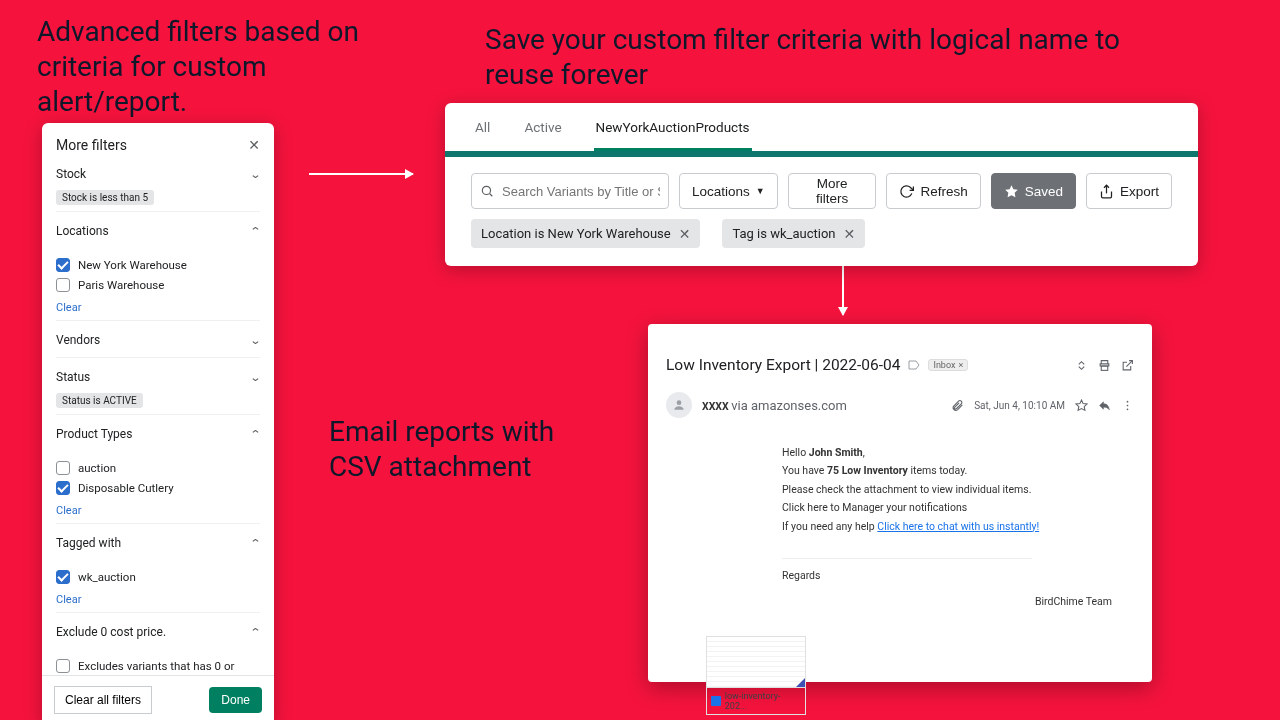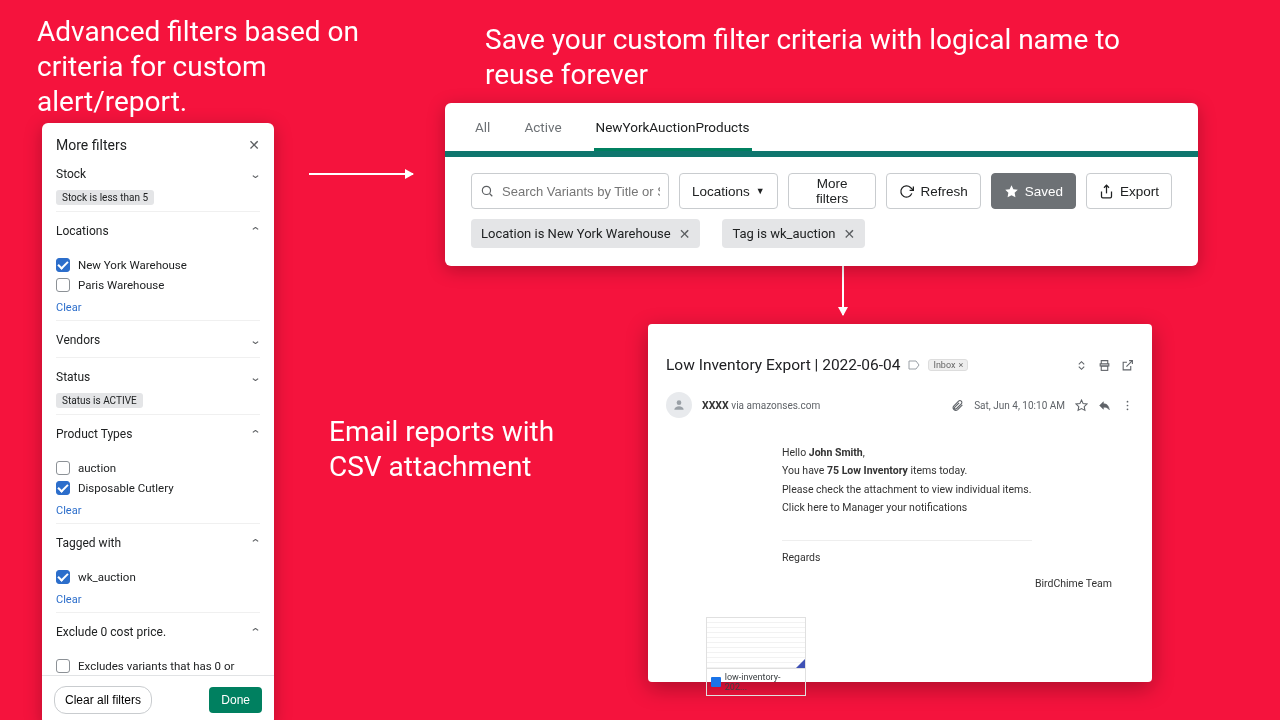--- a/index.html
+++ b/index.html
@@ -5,21 +5,21 @@
   * { box-sizing: border-box; margin: 0; padding: 0; }
   body {
     font-family: -apple-system, BlinkMacSystemFont, 'Segoe UI', Roboto, Helvetica, Arial, sans-serif;
     background: #f5133d;
     width: 1280px;
     height: 720px;
     overflow: hidden;
     position: relative;
     color: #202223;
   }
-  .anno { position: absolute; color: #ffffff; line-height: 1.25; }
+  .anno { position: absolute; color: #0f172a; line-height: 1.25; }
   .anno-1 { left: 37px; top: 14px; font-size: 28px; max-width: 330px; }
   .anno-2 { left: 485px; top: 22px; font-size: 28px; max-width: 680px; }
   .anno-3 { left: 329px; top: 414px; font-size: 28px; max-width: 280px; }
 
   
   .arrow-right { position:absolute; left:309px; top:173px; width:104px; height:2px; background:#fff; }
   .arrow-right::after { content:""; position:absolute; right:-1px; top:-4px; border-left:9px solid #fff; border-top:5px solid transparent; border-bottom:5px solid transparent; }
   .arrow-down { position:absolute; left:842px; top:242px; width:2px; height:73px; background:#fff; }
   .arrow-down::after { content:""; position:absolute; left:-4px; bottom:-1px; border-top:9px solid #fff; border-left:5px solid transparent; border-right:5px solid transparent; }
 
@@ -40,21 +40,21 @@
   .chev { font-size:11px; color:#5c5f62; transform:scaleX(1.3); }
   .tag-chip { display:inline-block; background:#e4e5e7; color:#202223; font-size:10px; padding:2px 6px; border-radius:3px; margin-top:5px; }
   .checklist { margin-top:13px; }
   .check-row { display:flex; align-items:flex-start; gap:8px; padding:3px 0; font-size:11.5px; }
   .cbox { width:14px; height:14px; border:1px solid #8c9196; border-radius:3px; background:#fff; flex:0 0 14px; position:relative; }
   .cbox.checked { background:#2c6ecb; border-color:#2c6ecb; }
   .cbox.checked::after { content:""; position:absolute; left:3px; top:0px; width:4px; height:8px; border:solid #fff; border-width:0 2px 2px 0; transform:rotate(45deg); }
   .clear-link { font-size:11px; color:#2c6ecb; margin-top:6px; cursor:pointer; display:inline-block; }
   .clear-link.dis { color:#bfc3c7; cursor:default; }
   .fp-foot { display:flex; justify-content:space-between; align-items:center; padding:10px 12px; border-top:1px solid #e1e3e5; background:#fff; }
-  .btn-plain { font-size:12px; padding:6px 10px; border:1px solid #c9cccf; border-radius:12px; background:#fff; cursor:pointer; }
+  .btn-plain { font-size:12px; padding:6px 10px; border:1px solid #c9cccf; border-radius:0; background:#fff; cursor:pointer; }
   .btn-primary { font-size:12px; padding:6px 12px; border:none; border-radius:4px; background:#008060; color:#fff; cursor:pointer; }
 
   
   .toolbar-panel {
     position:absolute; left:445px; top:103px; width:753px; background:#fff;
     border-radius:6px; box-shadow:0 4px 18px rgba(0,0,0,.25); padding:0 0 14px;
   }
   .tabs { display:flex; gap:30px; padding:0 28px; border-bottom:6px solid #0f766e; }
   .tab { padding:16px 2px 13px; font-size:13.5px; color:#6d7175; cursor:pointer; border-bottom:3px solid transparent; }
   .tab.active { color:#202223; border-bottom-color:#008060; }
@@ -76,21 +76,21 @@
   }
   .email-subj-row { display:flex; align-items:center; gap:8px; }
   .email-subj { font-size:15.5px; font-weight:400; color:#202124; }
   .inbox-chip { font-size:9px; color:#666; background:#eee; border:1px solid #ddd; border-radius:3px; padding:0 4px; display:inline-flex; align-items:center; gap:3px; }
   .email-icons-right { margin-left:auto; display:flex; gap:10px; color:#5f6368; }
   .email-icons-right svg { width:13px; height:13px; }
   .sender-row { display:flex; align-items:center; gap:10px; margin-top:18px; }
   .avatar { width:26px; height:26px; border-radius:50%; background:#e8eaed; display:flex; align-items:center; justify-content:center; color:#9aa0a6; }
   .avatar svg { width:14px; height:14px; }
   .sender-name { font-size:10.5px; }
-  .sender-via { color:#5f6368; font-size:10px; }
+  .sender-via { color:#5f6368; font-size:13px; }
   .sender-right { margin-left:auto; display:flex; align-items:center; gap:10px; color:#5f6368; }
   .sender-right svg { width:13px; height:13px; }
   .email-body { margin:26px 0 0 116px; font-size:10.5px; line-height:1.75; max-width:330px; }
   .email-body a { color:#1a73e8; text-decoration:underline; }
   .hr { border:none; border-top:1px solid #eee; margin:22px 0 8px; width:250px; }
   .attach { margin-top:24px; width:100px; }
   .attach-thumb { height:52px; border:1px solid #e0e0e0; background:
     repeating-linear-gradient(#fff,#fff 4px,#f2f2f2 4px,#f2f2f2 5px);
     position:relative; }
   .attach-thumb::after { content:""; position:absolute; right:0; bottom:0; border-right:9px solid #3f51b5; border-top:9px solid transparent; }
@@ -316,20 +316,21 @@
           <circle cx="12" cy="12" r="1.6"></circle>
           <circle cx="12" cy="19" r="1.6"></circle>
         </svg>
     </div>
   </div>
   <div class="email-body">
     <div><span>Hello </span><b>John Smith</b>,</div>
     <div><span>You have </span><b>75 Low Inventory</b><span> items today.</span></div>
     <div>Please check the attachment to view individual items.</div>
     <div>Click here to Manager your notifications</div>
+    <div><span>If you need any help </span><a href="#">Click here to chat with us instantly!</a></div>
     <hr class="hr">
     <div>Regards</div>
     <div style="margin-top:8px;text-align:right;">BirdChime Team</div>
   </div>
   <div class="attach" style="margin-left:40px;">
     <div class="attach-thumb"></div>
     <div class="attach-name">
       <span class="fileic"></span>
       <span>low-inventory-202...</span>
     </div>

